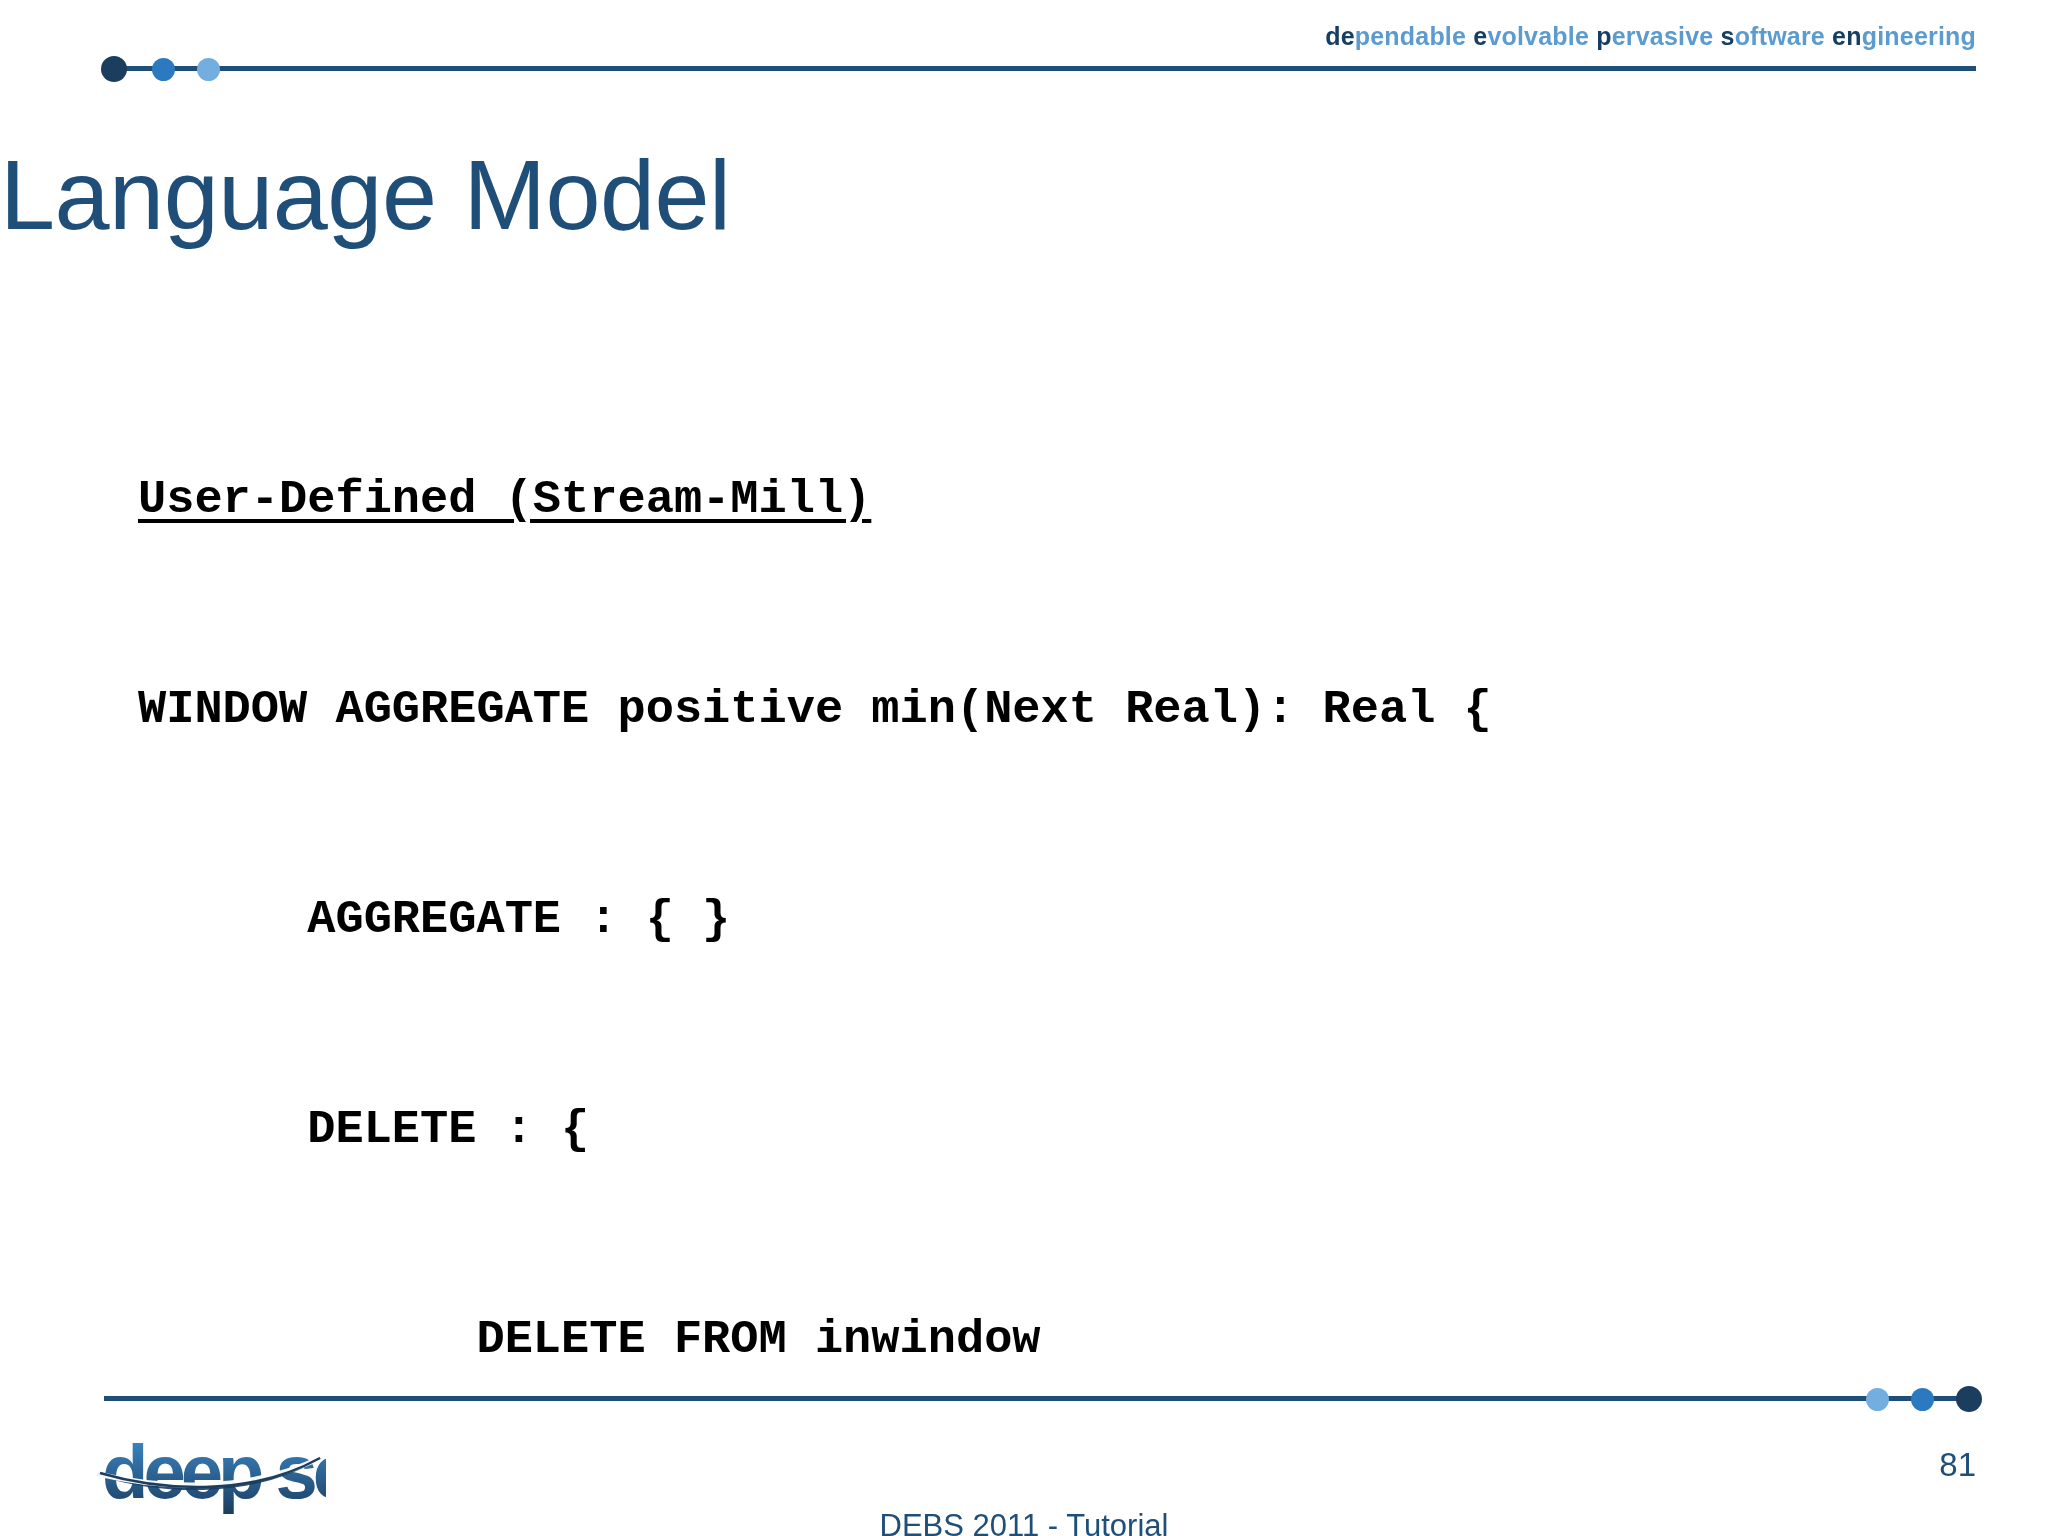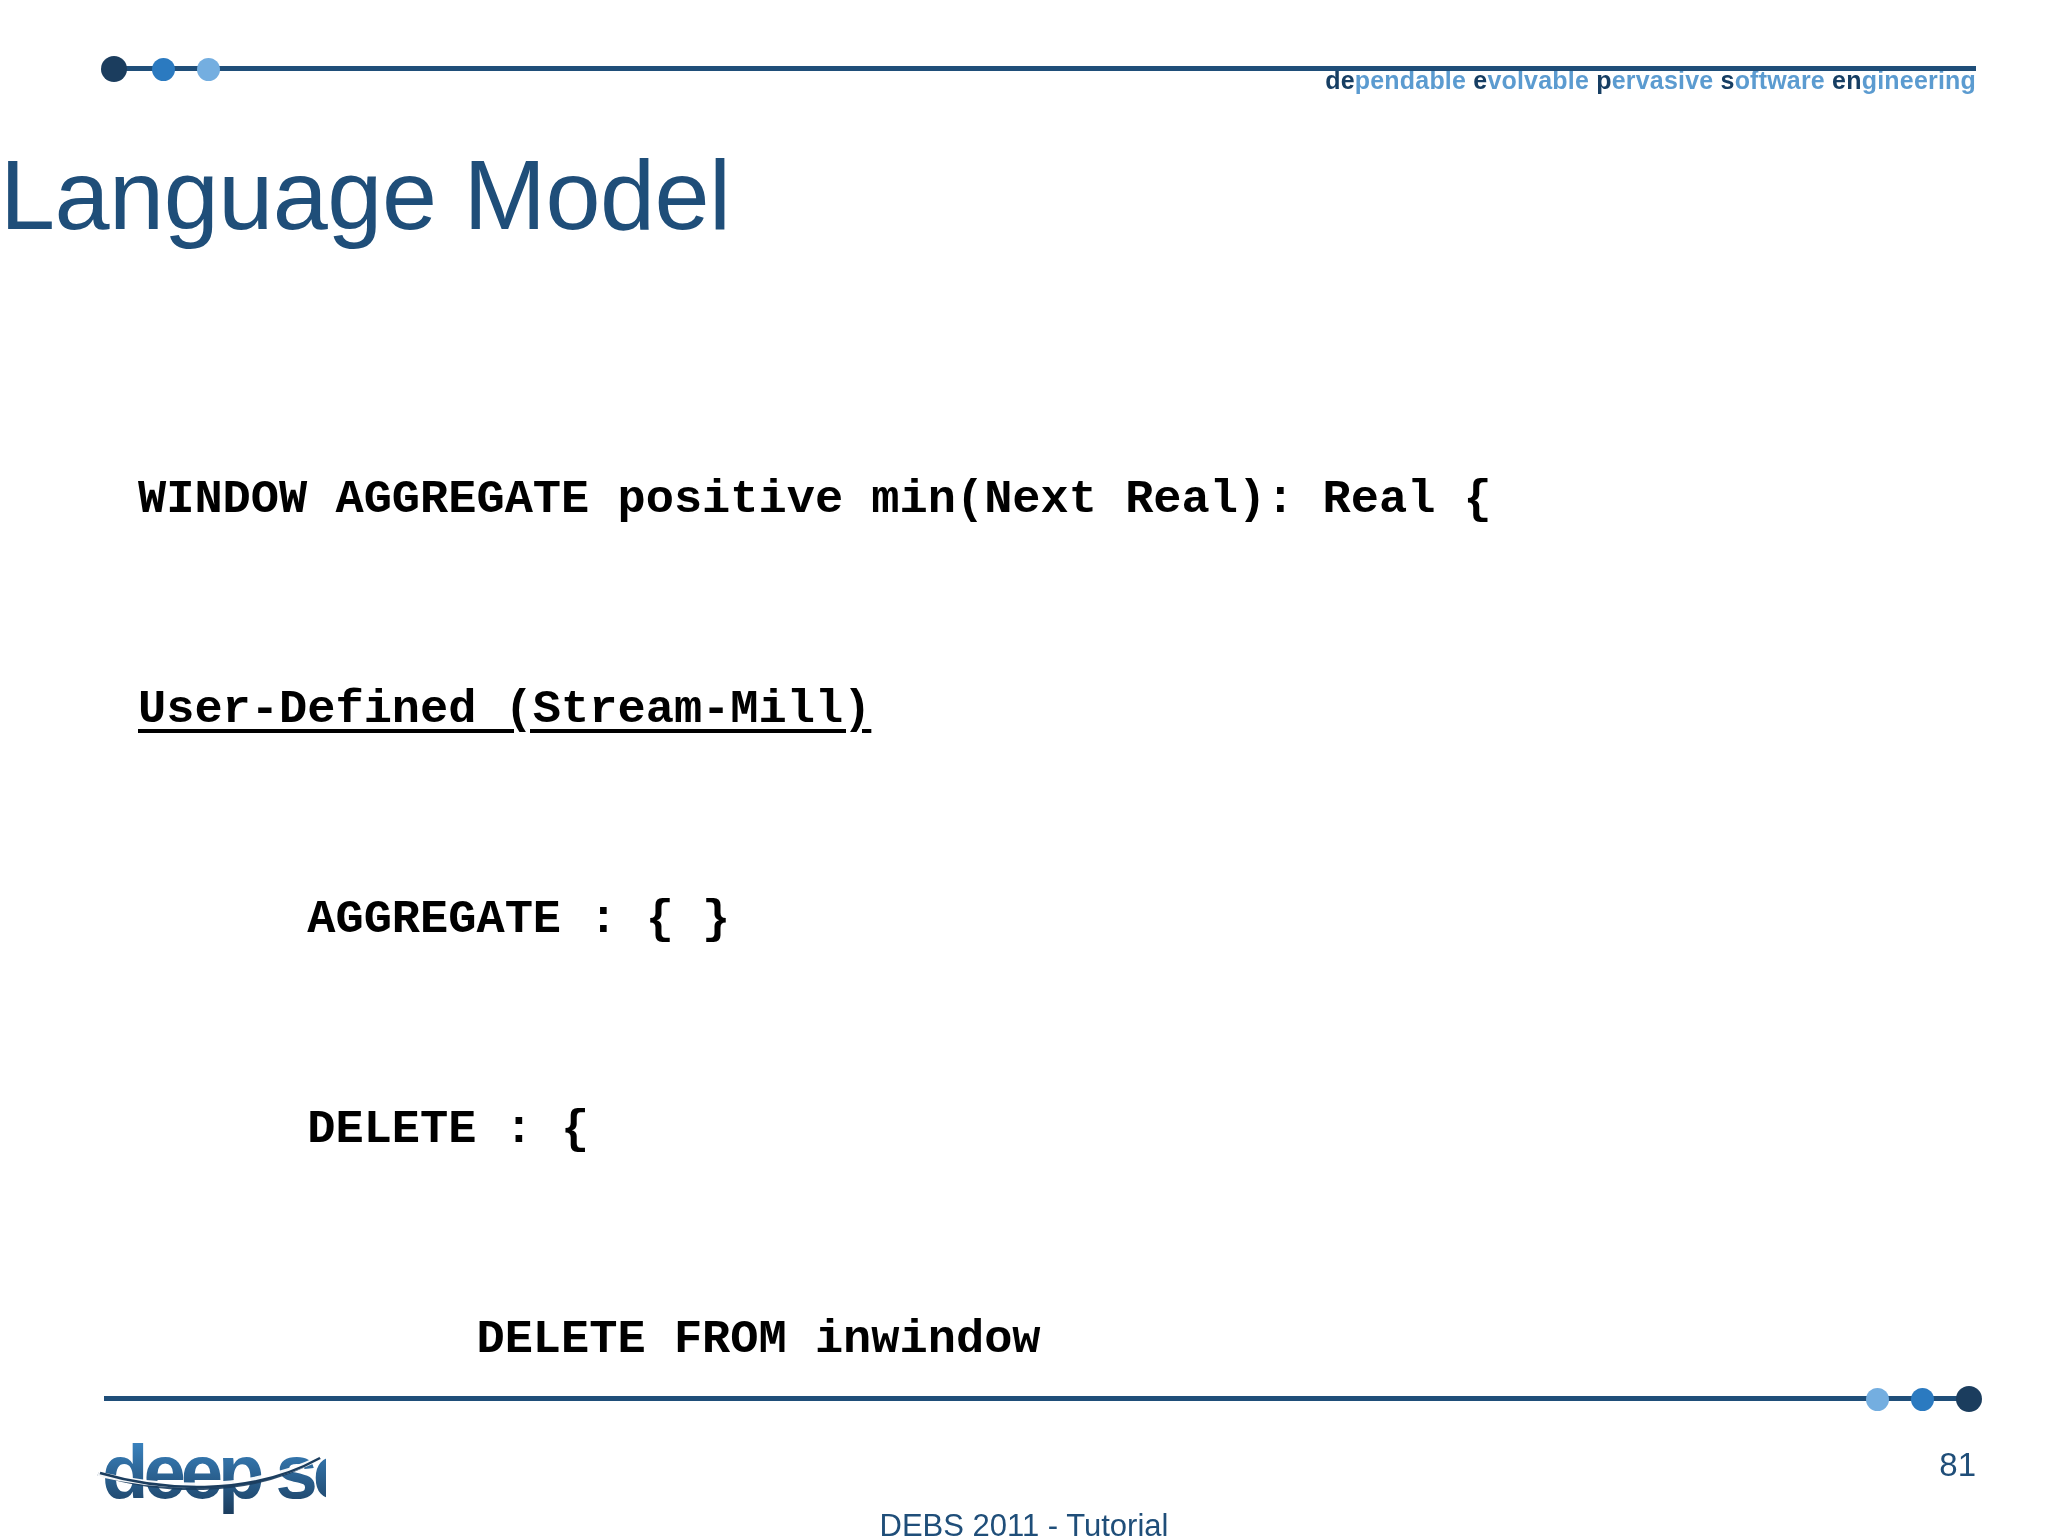--- a/index.html
+++ b/index.html
@@ -28,21 +28,20 @@
   }
   .header-tagline {
     position: absolute;
     right: 72px;
     top: 22px;
     font-size: 25px;
     font-weight: bold;
     letter-spacing: 0.2px;
     white-space: nowrap;
     color: #2d6ba8;
-    margin-top: 44px;
   }
   .header-tagline .w { display: inline-block; }
   .header-tagline .w .lead { color: #163e63; }
   .header-tagline .w .rest { color: #5b9bd0; }
 
   .header-rule {
     position: absolute;
     left: 104px;
     top: 66px;
     width: 1872px;
@@ -155,22 +154,22 @@
     </div>
     <div class="header-rule"></div>
     <span class="dot dot-dark hdr-dot1"></span>
     <span class="dot dot-mid hdr-dot2"></span>
     <span class="dot dot-light hdr-dot3"></span>
   </div>
 
   <div class="slide-title">Language Model</div>
 
   <div class="code-block">
+    <div class="code-line heading">User-Defined (Stream-Mill)</div>
     <div class="code-line">WINDOW AGGREGATE positive min(Next Real): Real {</div>
-    <div class="code-line heading">User-Defined (Stream-Mill)</div>
     <div class="code-line">      AGGREGATE : { }</div>
     <div class="code-line">      DELETE : {</div>
     <div class="code-line">            DELETE FROM inwindow</div>
     
     
     
     
     
     
     

